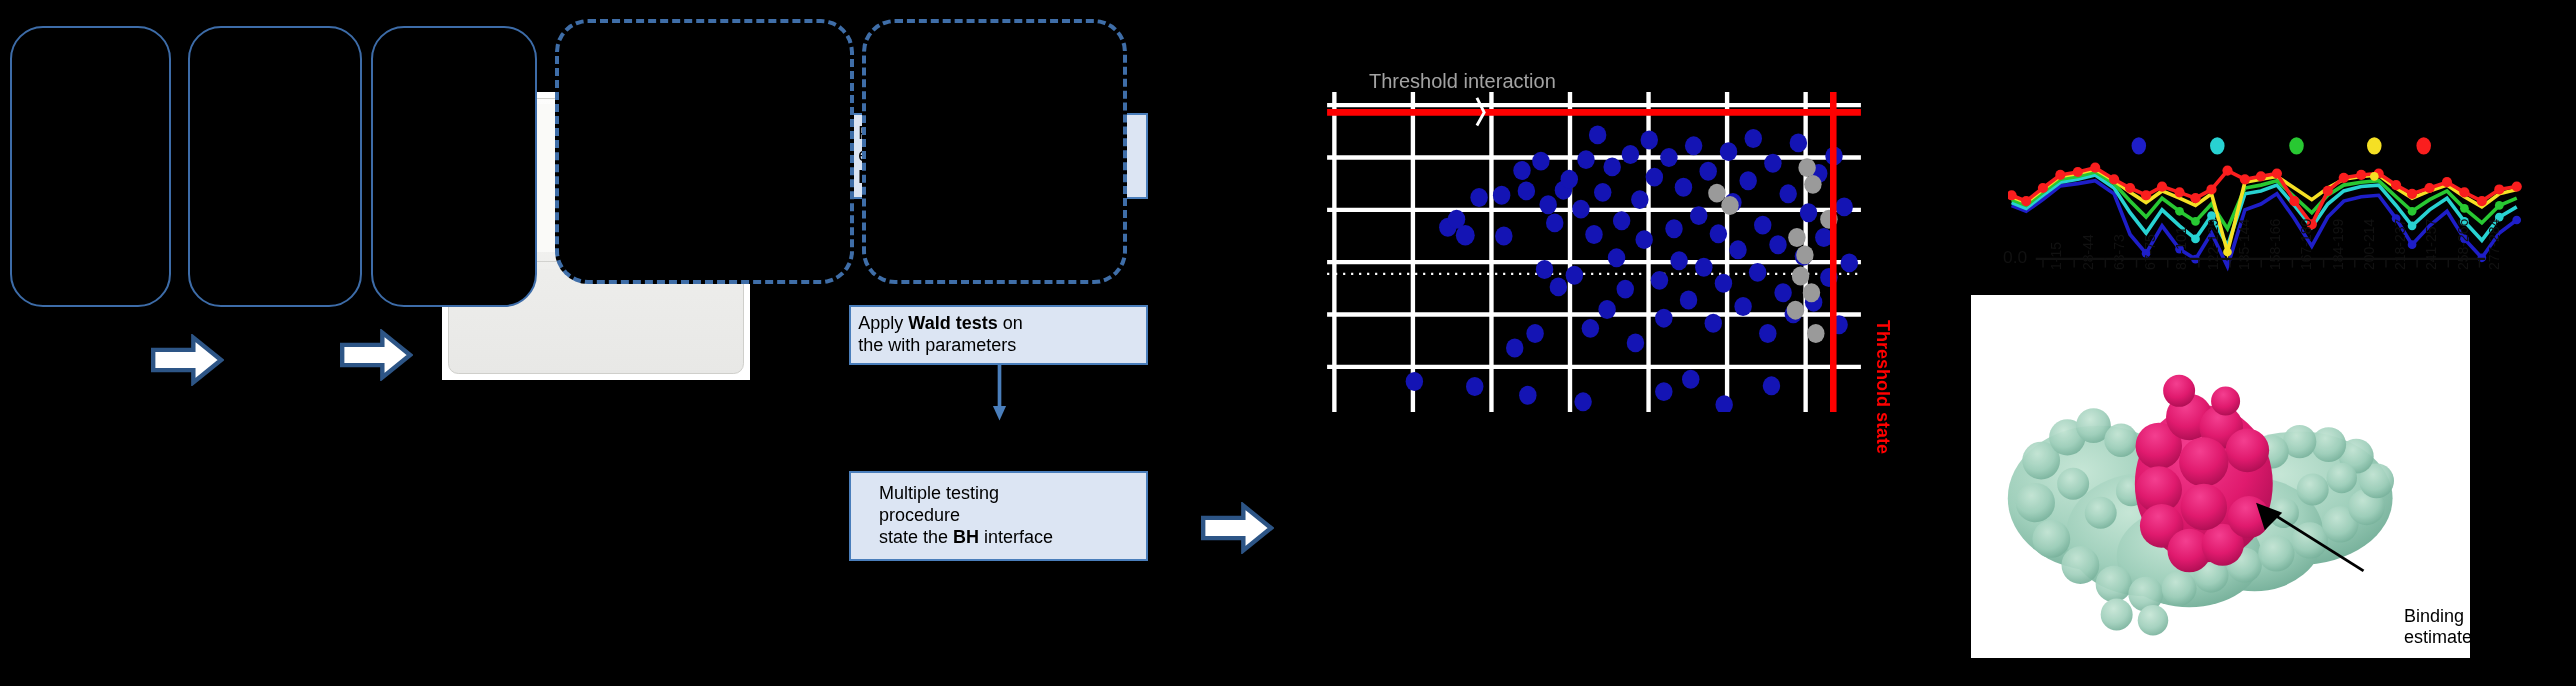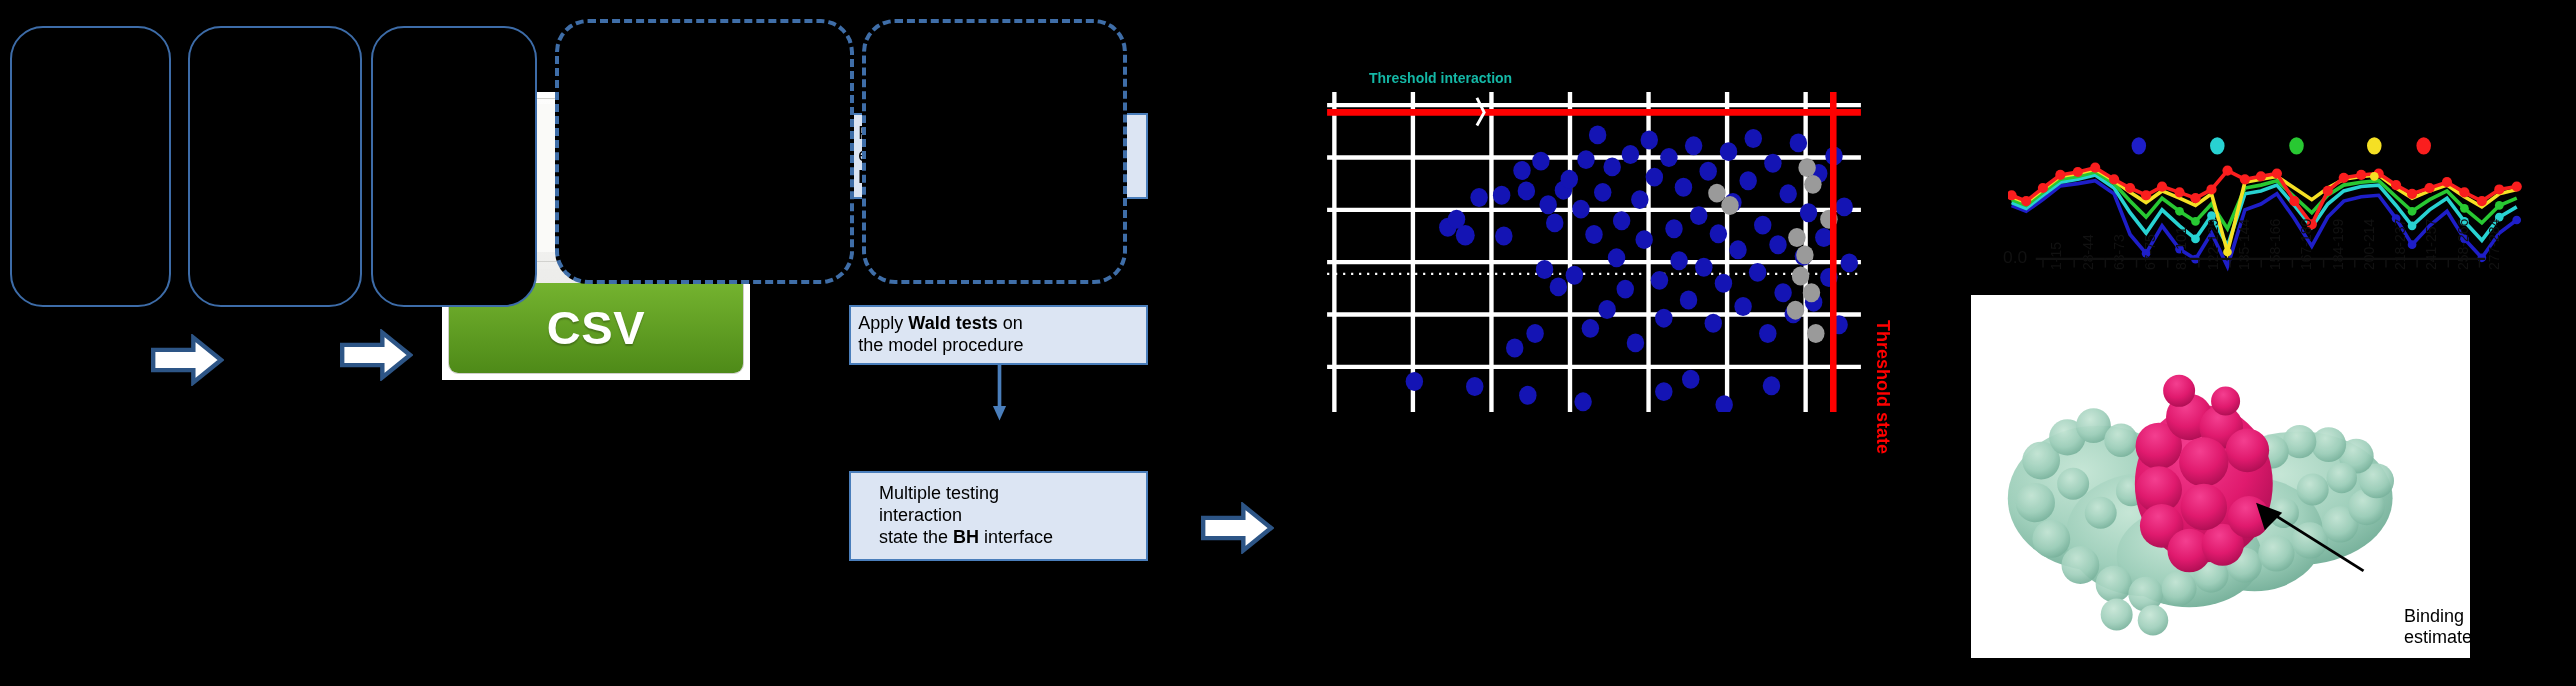--- a/index.html
+++ b/index.html
@@ -44,21 +44,21 @@
   .csvmask{ position:absolute; left:2%; top:2%; width:44%; height:54%; background:#fafaf8; }
   .csvband{ position:absolute; left:0; right:0; bottom:0; height:33%;
     background:linear-gradient(#74b32f,#4e8a18);
     display:flex; align-items:center; justify-content:center;
     color:#fff; font-weight:bold; font-size:47px; letter-spacing:0.7px;
     text-shadow:0 1.5px 1.5px rgba(0,0,0,.25); }
 
   
   .plotarea{ position:absolute; }
   .plotarea svg{ display:block; }
-  .thr-label{ position:absolute; color:#14b8a6; font-weight:bold; font-size:14px;
+  .thr-label{ position:absolute; color:#a3a3a3; font-weight:normal; font-size:20px;
     white-space:nowrap; }
   .thr-vlabel{ position:absolute; color:#ff0000; font-weight:bold; font-size:18px;
     white-space:nowrap; transform-origin:left top; transform:rotate(90deg); }
 
   
   .card{ position:absolute; background:#fff; overflow:hidden; }
   .card svg{ display:block; }
   .pep-label{ position:absolute; color:#111; font-size:14px; white-space:nowrap;
     transform-origin:left top; transform:rotate(-90deg); font-family:"Liberation Sans",sans-serif;}
   .axis-title{ position:absolute; color:#111; font-size:19px; font-family:"Liberation Serif",serif; }
@@ -79,21 +79,20 @@
     </svg>
   </div>
 
   <div class="panel" style="left:188px; top:26px; width:174px; height:281px;"></div>
 
   <div class="csvwrap" style="left:442px; top:92px; width:308px; height:288px;">
     <div class="csvicon">
       <div class="csvgrid"></div>
       <div class="csvmask"></div>
       <div class="csvX">X</div>
-      <div class="csvband">CSV</div>
     </div>
   </div>
 
   <div class="blockarrow" style="left:340px; top:329px; width:73px; height:52px;">
     <svg viewBox="0 0 100 72" preserveAspectRatio="none">
       <path d="M3 22 L58 22 L58 5 L96 36 L58 67 L58 50 L3 50 Z" fill="#ffffff" stroke="#2d5586" stroke-width="6" stroke-linejoin="miter"></path>
     </svg>
   </div>
 
   <div class="panel" style="left:371px; top:26px; width:166px; height:281px;"></div>
@@ -106,33 +105,33 @@
 
   <div class="connector" style="left:990px; top:198px; width:19px; height:57px;">
     <svg width="19" height="57" viewBox="0 0 26 78">
       <line x1="13" y1="0" x2="13" y2="58" stroke="#4a7ebb" stroke-width="5"></line>
       <path d="M4 56 L22 56 L13 76 Z" fill="#4a7ebb"></path>
     </svg>
   </div>
 
   <div class="fbox" style="left:849px; top:305px; width:299px; height:60px; flex-direction:column;">
     <span><span>Apply </span><b>Wald tests</b><span> on</span></span>
-    <span>the model procedure</span>
+    <span>the with parameters</span>
   </div>
 
   <div class="connector" style="left:990px; top:365px; width:19px; height:57px;">
     <svg width="19" height="57" viewBox="0 0 26 78">
       <line x1="13" y1="0" x2="13" y2="58" stroke="#4a7ebb" stroke-width="5"></line>
       <path d="M4 56 L22 56 L13 76 Z" fill="#4a7ebb"></path>
     </svg>
   </div>
 
   <div class="fbox" style="left:849px; top:471px; width:299px; height:90px; flex-direction:column;padding-left:28px;">
     <span>Multiple testing</span>
-    <span>interaction</span>
+    <span>procedure</span>
     <span><span>state the </span><b>BH</b><span> interface</span></span>
   </div>
 
   <div class="blockarrow" style="left:1201px; top:502px; width:73px; height:52px;">
     <svg viewBox="0 0 100 72" preserveAspectRatio="none">
       <path d="M3 22 L58 22 L58 5 L96 36 L58 67 L58 50 L3 50 Z" fill="#ffffff" stroke="#2d5586" stroke-width="6" stroke-linejoin="miter"></path>
     </svg>
   </div>
 
   <div class="panel dashed" style="left:555px; top:19px; width:299px; height:265px;"></div>

